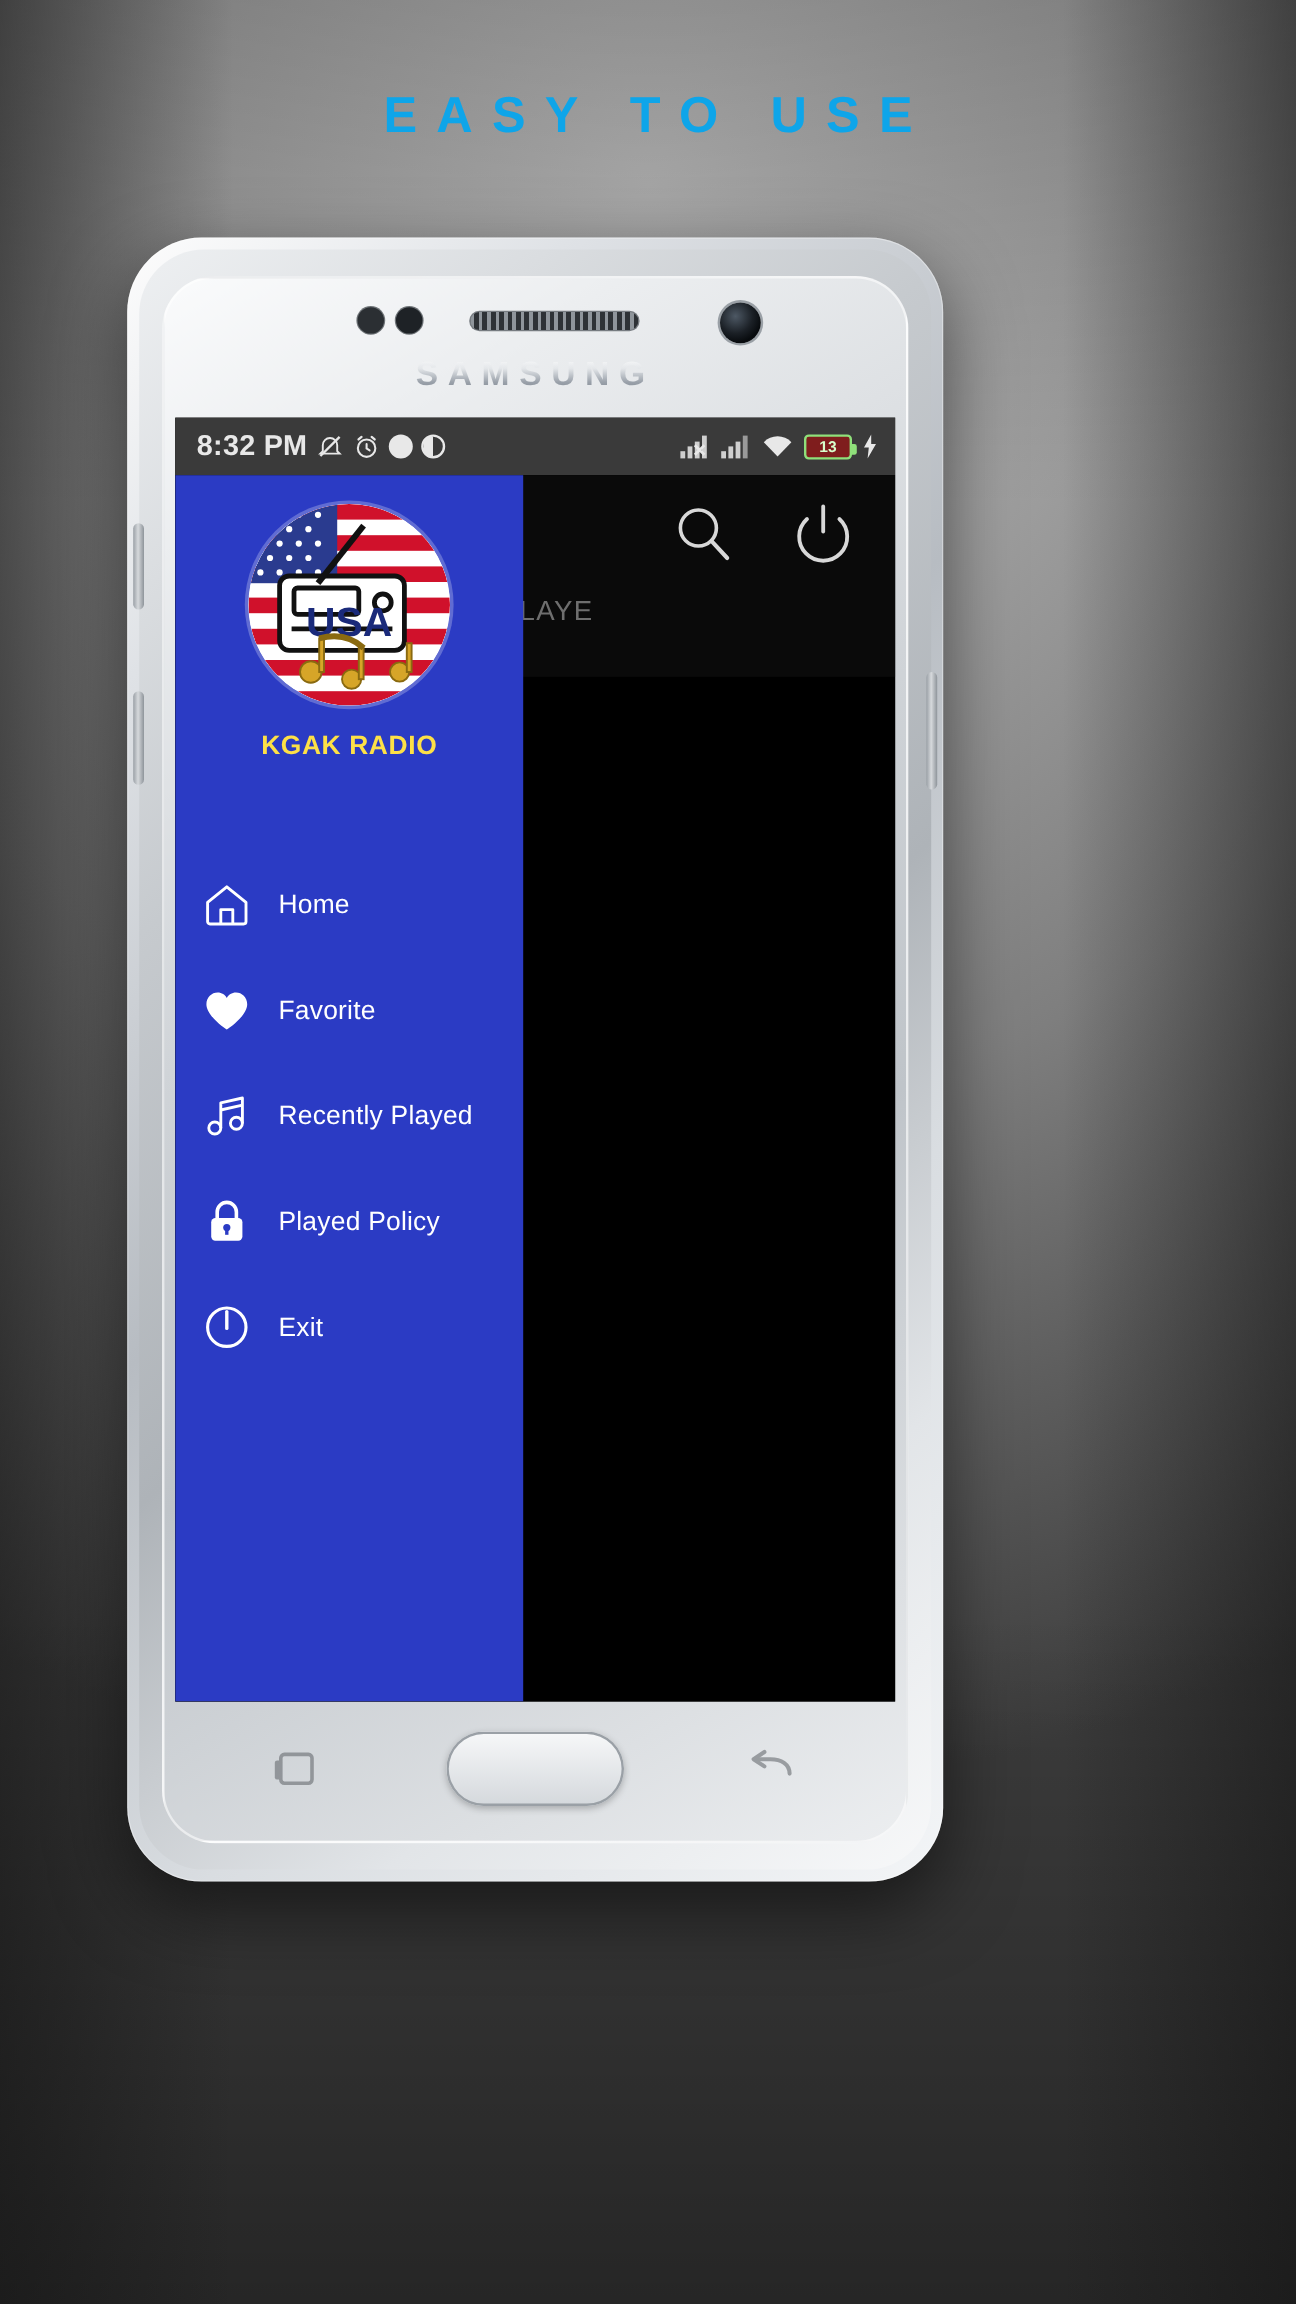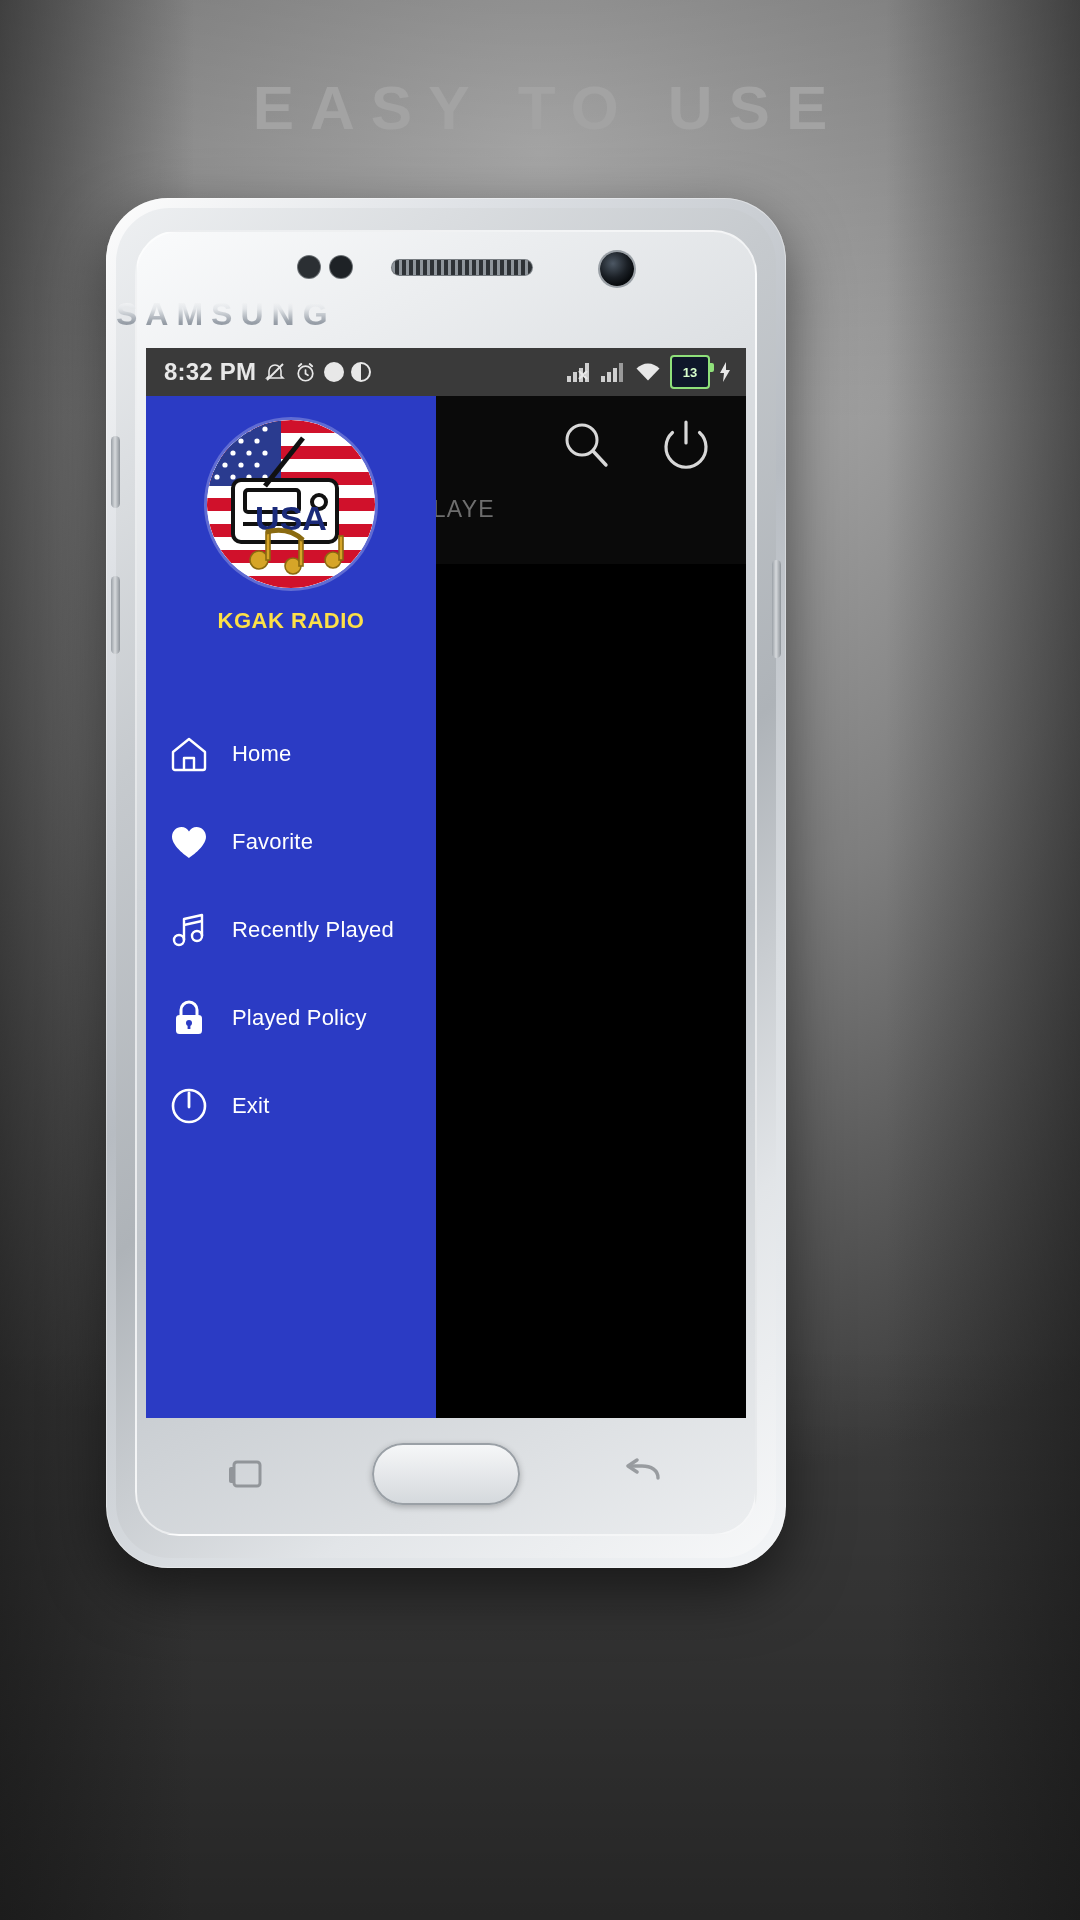--- a/index.html
+++ b/index.html
@@ -20,22 +20,22 @@
     position:absolute; inset:0;
     background:
       linear-gradient(90deg, rgba(20,20,20,.55) 0%, rgba(0,0,0,0) 18%, rgba(0,0,0,0) 82%, rgba(20,20,20,.55) 100%),
       linear-gradient(180deg, rgba(0,0,0,.18) 0%, rgba(0,0,0,0) 22%, rgba(0,0,0,0) 70%, rgba(0,0,0,.38) 100%);
   }
 
   
   .headline {
     position:absolute; top:72px; left:0; right:0;
     text-align:center;
-    color:#a3a3a3;
-    font-size:62px;
+    color:#0ea5e9;
+    font-size:42px;
     font-weight:bold;
     letter-spacing:16px;
     text-indent:16px;
     font-family:"Liberation Sans", sans-serif;
   }
 
   
   .phone {
     position:absolute;
     left:106px; top:198px;
@@ -79,21 +79,22 @@
     box-shadow:0 0 0 1px #777c81;
   }
   .camera {
     position:absolute; left:484px; top:2px; width:34px; height:34px; border-radius:50%;
     background:radial-gradient(circle at 38% 34%, #4d5864 0%, #1b2026 46%, #070a0d 72%, #2c3238 100%);
     box-shadow:0 0 0 2px #9aa0a6;
   }
 
   .brand {
     position:absolute; top:88px; left:0; right:0;
-    font-size:32px; font-weight:bold;
+    text-align:center;
+    font-size:28px; font-weight:bold;
     letter-spacing:8px;
     background:linear-gradient(180deg,#ffffff 0%,#e3e6e9 35%,#9aa1aa 70%,#7d848d 100%);
     -webkit-background-clip:text; background-clip:text;
     color:transparent;
   }
 
   
   .screen {
     position:absolute;
     left:30px; right:30px; top:140px; height:1070px;
@@ -113,23 +114,23 @@
   .sb-time { font-size:24px; font-weight:bold; letter-spacing:.2px; }
   .sb-right { margin-left:auto; display:flex; align-items:center; gap:8px; }
   .ico { display:inline-flex; align-items:center; }
   .circle-dot { width:20px; height:20px; border-radius:50%; background:#e8e8e8; display:inline-block; }
   .half-dot {
     width:20px; height:20px; border-radius:50%;
     background:linear-gradient(90deg,#e8e8e8 0 50%, #3a3a3a 50% 100%);
     border:2px solid #e8e8e8; display:inline-block;
   }
   .batt {
-    width:40px; height:34px; border:2px solid #8fe07a; border-radius:4px;
+    width:40px; height:21px; border:2px solid #8fe07a; border-radius:4px;
     position:relative; display:inline-flex; align-items:center; justify-content:center;
-    font-size:13px; font-weight:bold; color:#d8ffcc; background:#0f172a;
+    font-size:13px; font-weight:bold; color:#d8ffcc; background:#7f1d1d;
   }
   .batt:after { content:""; position:absolute; right:-6px; top:6px; width:4px; height:9px; background:#8fe07a; border-radius:0 2px 2px 0; }
 
   
   .app { position:relative; height:1022px; background:#000; }
 
   .appbar {
     position:absolute; left:0; right:0; top:0; height:168px;
     background:#0a0a0a;
     display:flex; flex-direction:column; justify-content:flex-start;

